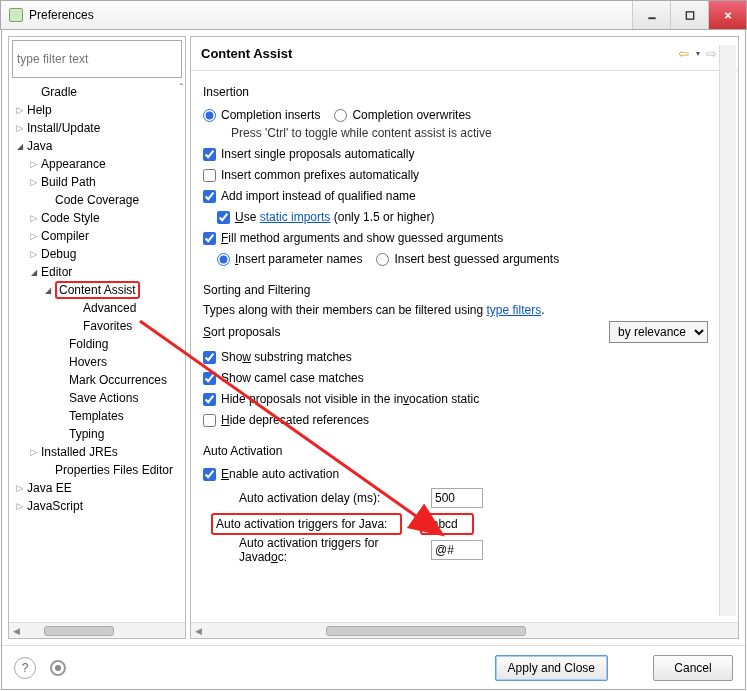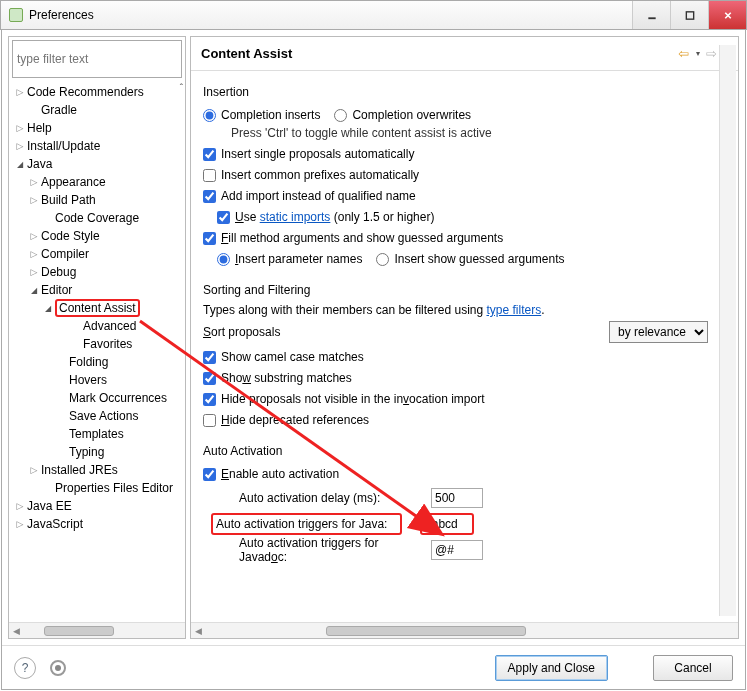--- a/index.html
+++ b/index.html
@@ -104,24 +104,20 @@
 <div class="window-body">
 <div class="content">
 
   <div class="left">
     <div class="filter">
       <input type="text" placeholder="type filter text" style="">
     </div>
     <div class="tree-wrap">
       <span class="scroll-arrow-up">ˆ</span>
       <div class="tree">
-        <div class="tree-item" style="padding-left:4px">
-              <span class="arrow closed"></span>
-              <span>Code Recommenders</span>
-            </div>
         <div class="tree-item" style="padding-left:18px">
               <span class="arrow none"></span>
               <span>Gradle</span>
             </div>
         <div class="tree-item" style="padding-left:4px">
               <span class="arrow closed"></span>
               <span>Help</span>
             </div>
         <div class="tree-item" style="padding-left:4px">
               <span class="arrow closed"></span>
@@ -260,42 +256,42 @@
       </div>
       <div class="row">
             <input type="checkbox" checked="" style="">
             <span><span class="underline-mnemonic">F</span><span>ill method arguments and show guessed arguments</span></span>
           </div>
       <div class="row indent1">
         <input type="radio" checked="" style="">
             <span><span class="underline-mnemonic">I</span><span>nsert parameter names</span></span>
         <span style="width:14px"></span>
         <input type="radio" style="">
-            <span>Insert show guessed arguments</span>
+            <span>Insert best guessed arguments</span>
       </div>
 
       <div class="group-title" style="margin-top:14px">Sorting and Filtering</div>
       <div class="row" style="height:auto">
             <span><span>Types along with their members can be filtered using </span><span class="link">type filters</span>.</span>
           </div>
       <div class="sort-row">
         <span><span class="underline-mnemonic">S</span><span>ort proposals</span></span>
         <div class="sel-holder"><select class="select"><option>by relevance</option></select></div>
       </div>
       <div class="row">
             <input type="checkbox" checked="" style="">
+            <span><span>Sho</span><span class="underline-mnemonic">w</span><span> substring matches</span></span>
+          </div>
+      <div class="row">
+            <input type="checkbox" checked="" style="">
             <span>Show camel case matches</span>
           </div>
       <div class="row">
             <input type="checkbox" checked="" style="">
-            <span><span>Sho</span><span class="underline-mnemonic">w</span><span> substring matches</span></span>
-          </div>
-      <div class="row">
-            <input type="checkbox" checked="" style="">
-            <span><span>Hide proposals not visible in the in</span><span class="underline-mnemonic">v</span><span>ocation import</span></span>
+            <span><span>Hide proposals not visible in the in</span><span class="underline-mnemonic">v</span><span>ocation static</span></span>
           </div>
       <div class="row">
             <input type="checkbox" style="">
             <span><span class="underline-mnemonic">H</span><span>ide deprecated references</span></span>
           </div>
 
       <div class="group-title" style="margin-top:14px">Auto Activation</div>
       <div class="row">
             <input type="checkbox" checked="" style="">
             <span><span class="underline-mnemonic">E</span><span>nable auto activation</span></span>

